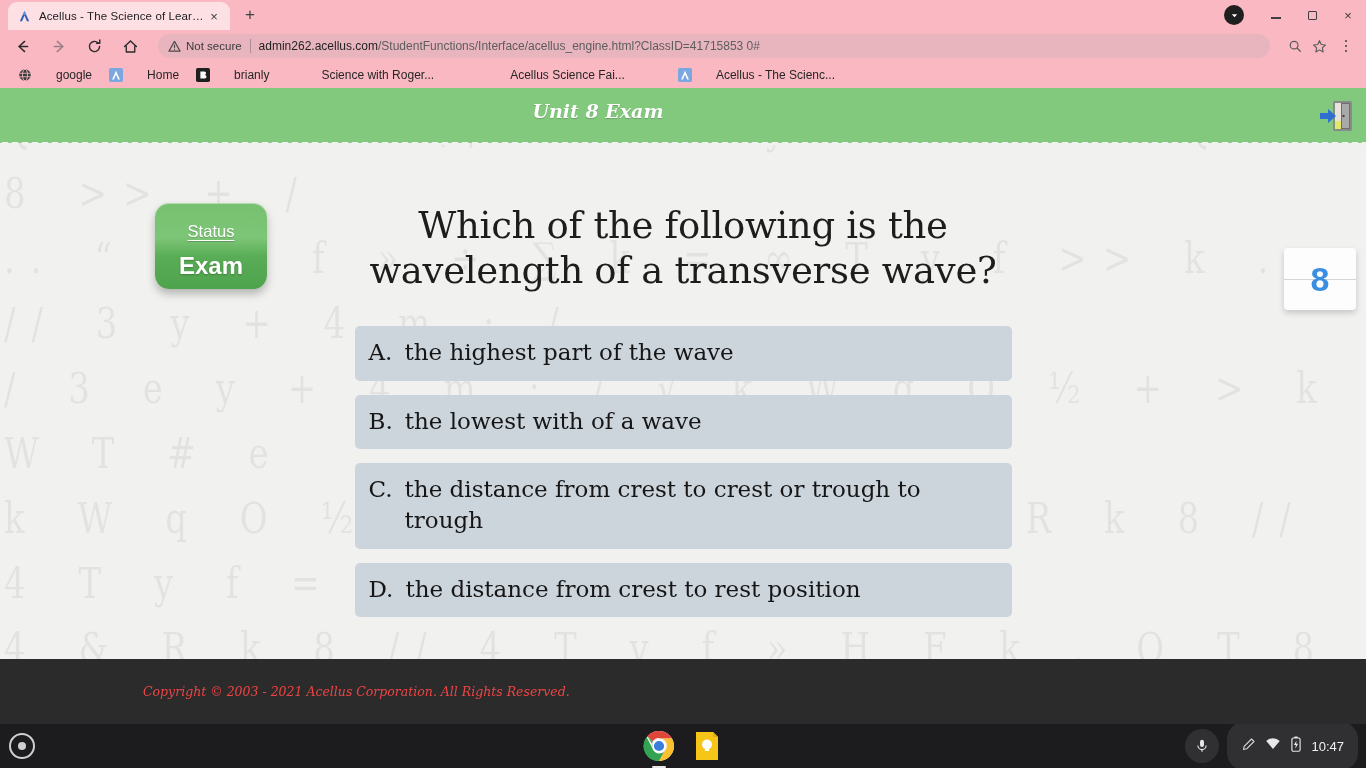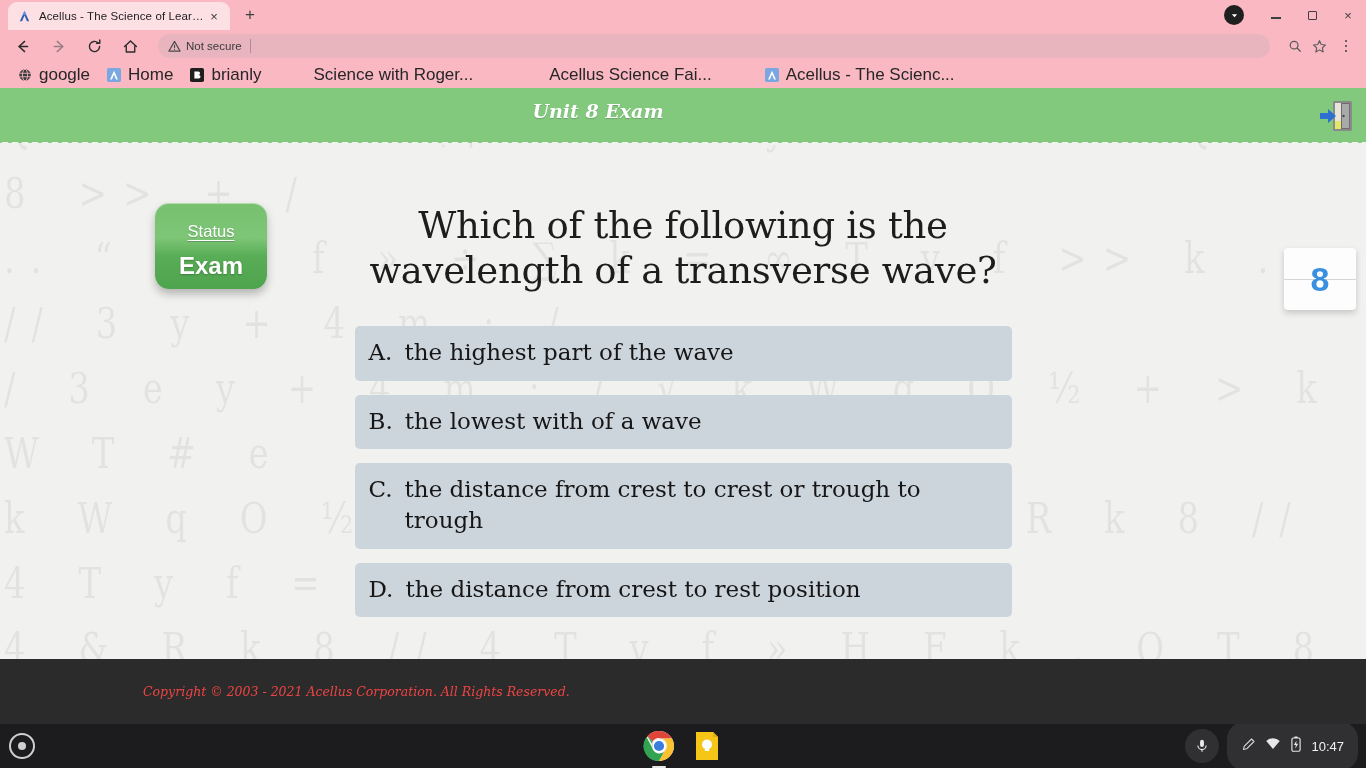--- a/index.html
+++ b/index.html
@@ -100,21 +100,21 @@
   .kebab i { width: 2.5px; height: 2.5px; border-radius: 50%; background: #3c4043; display: block; }
 
   
   .bookmarks {
     height: 26px; background: #f9b8c2;
     display: flex; align-items: center; padding: 0 10px; gap: 2px;
   }
   .bm {
     display: flex; align-items: center; height: 22px;
     padding: 0 7px; border-radius: 4px; cursor: pointer;
-    font-size: 17px; color: #262626; white-space: nowrap;
+    font-size: 12px; color: #262626; white-space: nowrap; gap: 17px;
   }
   .bm-ico {
     width: 16px; height: 16px; margin-right: 6px; flex: 0 0 16px;
     display: flex; align-items: center; justify-content: center;
   }
   .bm.nogap { margin-left: 36px; }
   .bm.nogap2 { margin-left: 60px; }
   .bm.nogap3 { margin-left: 36px; }
 
   
@@ -329,20 +329,21 @@
     <div class="omnibox">
       <span class="warn-icon">
         <svg width="13" height="13" viewBox="0 0 14 14">
             <path d="M7 1.5 L13 12 L1 12 Z" fill="none" stroke="#4a4a4a" stroke-width="1.2" stroke-linejoin="round"></path>
             <rect x="6.4" y="5" width="1.2" height="3.6" fill="#4a4a4a"></rect>
             <rect x="6.4" y="9.4" width="1.2" height="1.2" fill="#4a4a4a"></rect>
           </svg>
       </span>
       <span class="notsecure">Not secure</span>
       <span class="omnidiv"></span>
+      <span class="url"><span class="host">admin262.acellus.com</span><span class="path">/StudentFunctions/Interface/acellus_engine.html?ClassID=41715853 0#</span></span>
     </div>
 
     <div class="omni-right">
       <div class="omni-ico">
         <svg width="14" height="14" viewBox="0 0 16 16">
             <circle cx="7" cy="7" r="4.4" fill="none" stroke="#5a5a5a" stroke-width="1.4"></circle>
             <path d="M10.3 10.3 L14 14" stroke="#5a5a5a" stroke-width="1.4" stroke-linecap="round"></path>
           </svg>
       </div>
       <div class="omni-ico">

